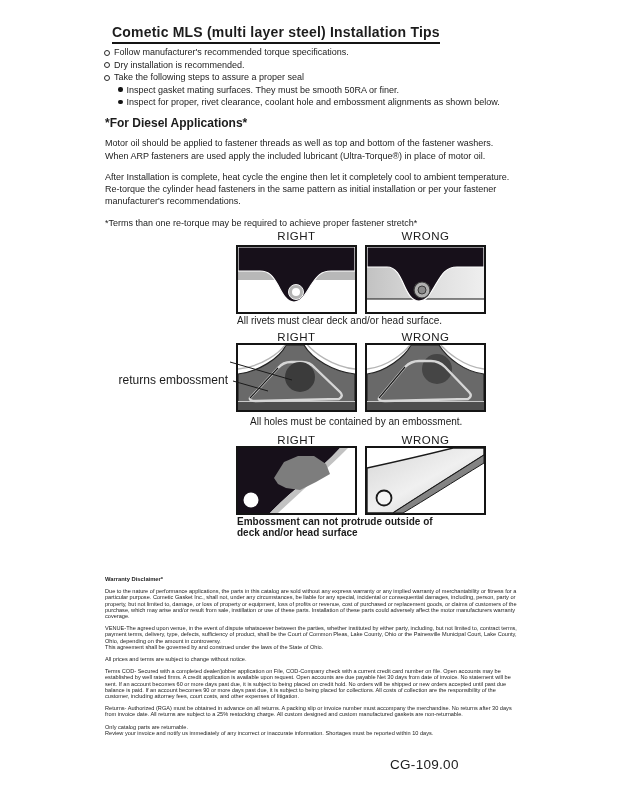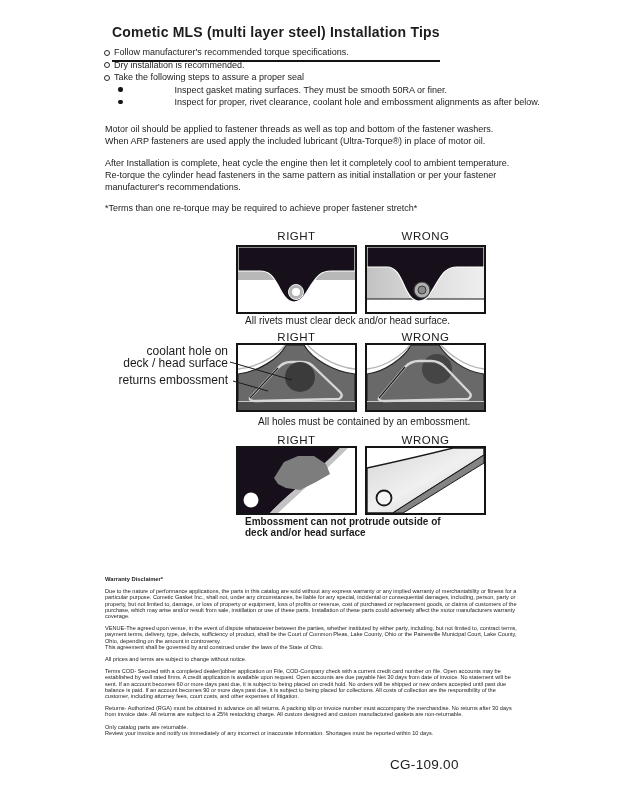--- a/index.html
+++ b/index.html
@@ -5,36 +5,36 @@
   html,body { margin:0; padding:0; background:#e8e8e8; }
   .page {
     position:relative; width:618px; height:800px; margin:0 auto;
     background:#ffffff; color:#1c1c1c;
     font-family:"Liberation Sans", sans-serif;
     overflow:hidden;
   }
   .title {
     position:absolute; left:112px; top:24px;
     font-size:14px; font-weight:bold; letter-spacing:.2px;
-    border-bottom:2px solid #141414; padding-bottom:20px;
+    border-bottom:2px solid #141414; padding-bottom:2px;
   }
   .bullets { position:absolute; left:104px; top:46px; width:450px; font-size:9px; line-height:12.6px; }
   .brow { display:flex; align-items:flex-start; }
-  .brow.sub { margin-left:14px;gap:48px; }
+  .brow.sub { margin-left:14px; }
   .m-o { flex:none; width:4px; height:4px; border:1px solid #2a2a2a; border-radius:50%; margin:3.5px 4px 0 0; }
   .m-f { flex:none; width:4.5px; height:4.5px; background:#141414; border-radius:50%; margin:3.5px 4px 0 0; }
 
   .diesel { position:absolute; left:105px; top:117px; width:412px; font-size:9px; line-height:12.3px; }
   .diesel h2 { margin:0 0 8px; font-size:12px; font-weight:bold; }
   .diesel p { margin:6px 0 9px; }
 
   .dlabel { position:absolute; width:121px; text-align:center; font-size:11.5px; letter-spacing:.5px; color:#1b1b1b; }
   .panel { position:absolute; width:121px; height:69px; border:2px solid #141414; box-sizing:border-box; background:#fff; z-index:1; }
   .panel svg { display:block; }
-  .dcaption { position:absolute; font-size:10px; line-height:10.6px; color:#1b1b1b;margin-left:8px; }
+  .dcaption { position:absolute; font-size:10px; line-height:10.6px; color:#1b1b1b; }
   .ann { position:absolute; width:110px; text-align:right; font-size:12px; line-height:12px; color:#1b1b1b; }
   .ann-lines { position:absolute; left:105px; top:330px; z-index:5; pointer-events:none; }
 
   .legal { position:absolute; left:105px; top:576px; width:412px; font-size:5.6px; line-height:6.2px; color:#242424; }
   .legal h3 { margin:0 0 6px; font-size:5.8px; font-weight:bold; }
   .legal p { margin:0 0 6px; }
   .legal p.tight { margin-bottom:0; }
 
   .pagenum { position:absolute; left:390px; top:757px; font-size:13.5px; letter-spacing:.3px; color:#1b1b1b; }
 </style>
@@ -57,25 +57,26 @@
     <div class="brow">
       <span class="m-o"></span>
       <span>Take the following steps to assure a proper seal</span>
     </div>
     <div class="brow sub">
       <span class="m-f"></span>
       <span>Inspect gasket mating surfaces.  They must be smooth 50RA or finer.</span>
     </div>
     <div class="brow sub">
       <span class="m-f"></span>
-      <span>Inspect for proper, rivet clearance, coolant hole and embossment alignments as after below.</span>
+      <span>Inspect for proper, rivet clearance, coolant hole and embossment alignments as shown below.</span>
     </div>
   </div>
 
   <div class="diesel">
+    <h2>*For Diesel Applications*</h2>
     <p>Motor oil should be applied to fastener threads as well as top and bottom of the fastener washers. When ARP fasteners are used apply the included lubricant (Ultra-Torque®) in place of motor oil.</p>
     <p>After Installation is complete, heat cycle the engine then let it completely cool to ambient temperature. Re-torque the cylinder head fasteners in the same pattern as initial installation or per your fastener manufacturer's recommendations.</p>
     <p>*Terms than one re-torque may be required to achieve proper fastener stretch*</p>
   </div>
 
   <div class="dlabel" style="left:236px; top:230px;">RIGHT</div>
   <div class="dlabel" style="left:365px; top:230px;">WRONG</div>
 
   <div class="panel" style="left:236px; top:245px;">
     <svg width="117" height="65" viewBox="0 0 117 65">
@@ -101,24 +102,20 @@
       <path d="M0,0 H117 V20 H90 C79,20 75,27 69,37 C63,47 60,54 52,54 C45,54 41,47 37,38 C33,29 29,20 20,20 H0 Z" fill="#17101a" stroke="#ffffff" stroke-width="1.2"></path>
       <circle cx="55" cy="43" r="8" fill="#b0b0b0" stroke="#3a3a3a" stroke-width="1.2"></circle>
       <circle cx="55" cy="43" r="4" fill="#8a8a8a" stroke="#3a3a3a" stroke-width="1"></circle>
     </svg>
   </div>
   <div class="dcaption" style="left:237px; top:316px;">All rivets must clear deck and/or head surface.</div>
 
   <div class="dlabel" style="left:236px; top:331px;">RIGHT</div>
   <div class="dlabel" style="left:365px; top:331px;">WRONG</div>
 
-  <div class="ann" style="left:118px; top:345px;">
-    <div>coolant hole on</div>
-    <div>deck / head surface</div>
-  </div>
   <div class="ann" style="left:118px; top:374px;">returns embossment</div>
 
   <svg class="ann-lines" width="300" height="110" viewBox="0 0 300 110">
     <line x1="125" y1="32" x2="187" y2="50" stroke="#1b1b1b" stroke-width="1"></line>
     <line x1="128" y1="51" x2="163" y2="61" stroke="#1b1b1b" stroke-width="1"></line>
   </svg>
 
   <div class="panel" style="left:236px; top:343px;">
     <svg width="117" height="65" viewBox="0 0 117 65">
       <rect width="117" height="65" fill="#ffffff"></rect>

